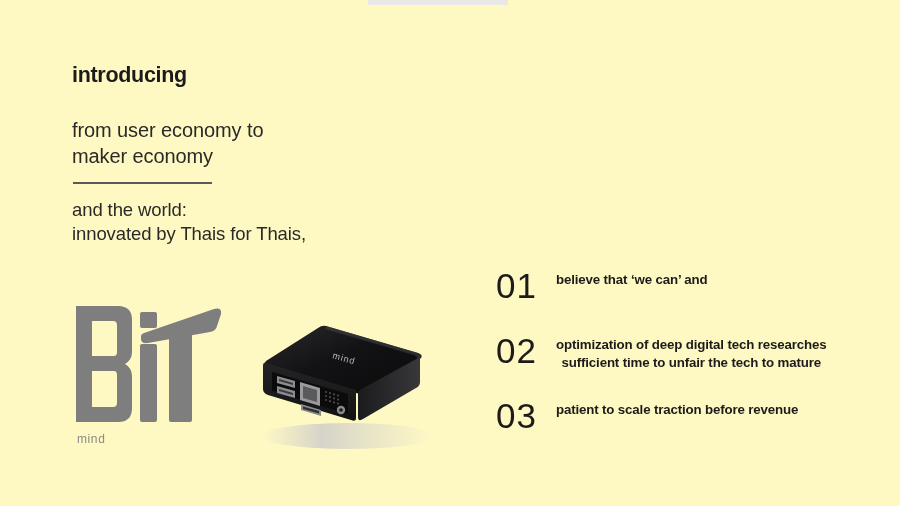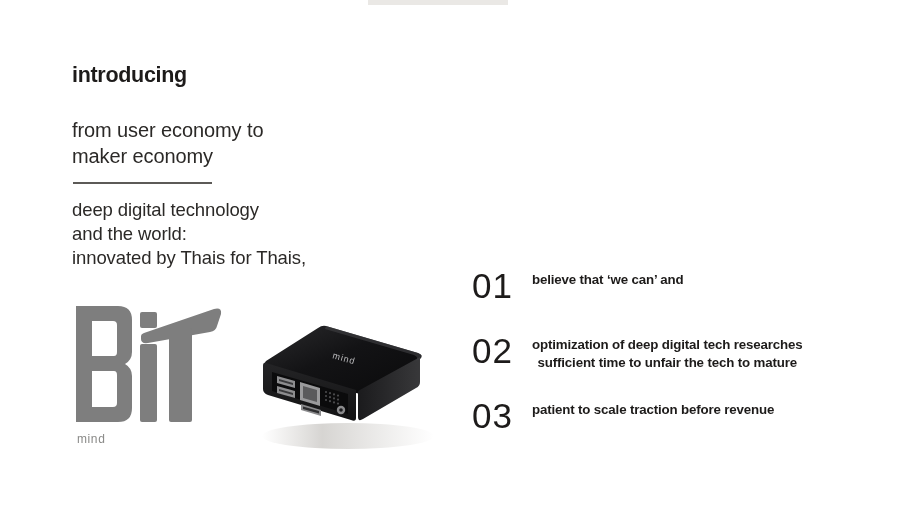--- a/index.html
+++ b/index.html
@@ -11,21 +11,21 @@
     height: 506px;
     overflow: hidden;
     background: #e6e4e1;
     font-family: "Liberation Sans", sans-serif;
     -webkit-font-smoothing: antialiased;
   }
   #slide {
     position: relative;
     width: 900px;
     height: 506px;
-    background: #ffffff;
+    background: #fef9c3;
   }
 
   
   .top-band {
     position: absolute;
     left: 368px;
     top: 0px;
     width: 140px;
     height: 5px;
     background: #eae8e5;
@@ -109,20 +109,21 @@
   
   .list {
     position: absolute;
     left: 472px;
     top: 266px;
     width: 400px;
   }
   .row {
     position: relative;
     height: 65px;
+    margin-left: 24px;
   }
   .row .num {
     position: absolute;
     left: 0px;
     top: 0px;
     font-size: 35px;
     font-weight: 300;
     color: #1d1b1a;
     letter-spacing: 1px;
     line-height: 40px;
@@ -152,21 +153,20 @@
   </div>
 
   <div class="subhead">
     <div>from user economy to</div>
     <div>maker economy</div>
   </div>
 
   <div class="divider"></div>
 
   <div class="lead">
-    <div>deep digital technology</div>
     <div>and the world:</div>
     <div>innovated by Thais for Thais,</div>
   </div>
 
   <div class="logo-wrap">
     <svg class="logo-svg" width="150" height="130" viewBox="0 0 150 130">
       <g fill="#7e7e7e">
 
         <path d="M2,6 L44,6 Q58,6 58,20 L58,52 Q58,60 51,64 Q58,68 58,76
                  L58,108 Q58,122 44,122 L2,122 Z

